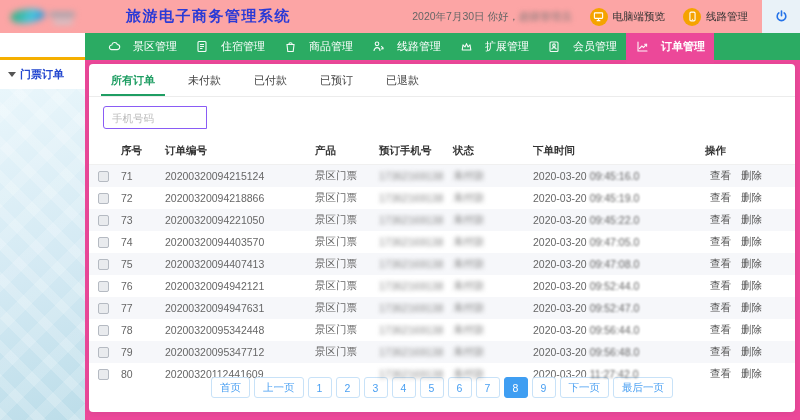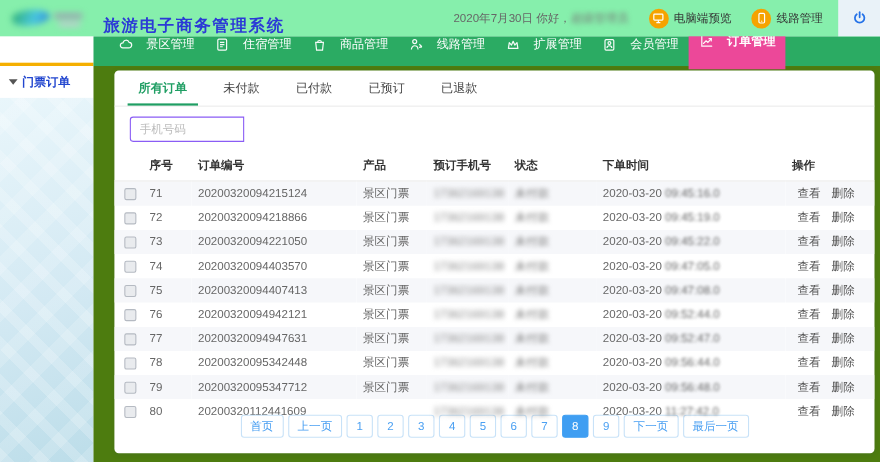--- a/index.html
+++ b/index.html
@@ -1,21 +1,21 @@
 <!DOCTYPE html>
 <html><head>
 <meta charset="utf-8">
 <style>
   * { margin:0; padding:0; box-sizing:border-box; }
   html,body { width:800px; height:420px; overflow:hidden; }
   body { font-family:"Liberation Sans","DejaVu Sans",sans-serif; background:#eef0f2; }
   .app { width:800px; height:420px; display:flex; flex-direction:column; }
 
   
-  .topbar { height:33px; background:#86efac; display:flex; align-items:flex-end; flex:0 0 33px; position:relative; z-index:5; }
+  .topbar { height:33px; background:#fca5a5; display:flex; align-items:center; flex:0 0 33px; position:relative; z-index:5;gap:32px; }
   .logo-wrap { width:88px; height:33px; display:flex; align-items:center; justify-content:center; overflow:hidden; }
   .logo-img { width:70px; height:22px; position:relative; filter:blur(3px); }
   .logo-img .b1 { position:absolute; left:2px; top:3px; width:34px; height:14px; border-radius:40% 60% 50% 50%;
                   background:linear-gradient(120deg,#2fae6e,#49c6e0 60%,#2a7fd4); transform:rotate(-8deg); }
   .logo-img .b2 { position:absolute; left:40px; top:6px; width:26px; height:5px; background:#9aa6b0; border-radius:2px; }
   .logo-img .b3 { position:absolute; left:44px; top:14px; width:20px; height:4px; background:#c2cad1; border-radius:2px; }
   .app-title { font-size:15px; font-weight:bold; color:#2b3ad6; letter-spacing:1.5px; margin-left:6px; }
   .top-right { margin-left:auto; display:flex; align-items:center; }
   .greeting { font-size:10.5px; color:#666; display:flex; align-items:center; }
   .blurname { filter:blur(2.4px); color:#777; }
@@ -36,28 +36,28 @@
     background:
       repeating-linear-gradient(45deg, rgba(255,255,255,.20) 0 9px, transparent 9px 24px),
       repeating-linear-gradient(-45deg, rgba(255,255,255,.16) 0 12px, transparent 12px 30px),
       linear-gradient(160deg,#e9f6fb 0%,#d3e9f3 55%,#bcdde9 100%);
   }
 
   .right-col { flex:1; display:flex; flex-direction:column; min-width:0; }
 
   
   .navbar { height:27px; flex:0 0 27px; background:#2bab63; display:flex; align-items:center; padding-left:13px; position:relative; z-index:4; }
-  .nav-item { display:flex; height:27px; padding:0 9px; cursor:pointer; }
+  .nav-item { display:flex; align-items:center; height:27px; padding:0 9px; cursor:pointer; }
   .nav-item .icon { width:14px; height:14px; display:flex; align-items:center; justify-content:center; margin-right:12px; opacity:.95; }
   .nav-item .lbl { font-size:11px; color:#fff; white-space:nowrap; }
   .nav-item.active { background:#ec4899; height:33px; margin-top:-3px; margin-bottom:-3px; }
   .nav-item.active .lbl { font-weight:bold; }
 
   
-  .main { flex:1; background:#4d7c0f; padding:4px 5px 8px 19px; min-height:0; }
+  .main { flex:1; background:#ec4899; padding:4px 5px 8px 4px; min-height:0; }
   .card { background:#fff; height:100%; border-radius:4px; box-shadow:0 1px 5px rgba(40,60,90,.10); display:flex; flex-direction:column; overflow:hidden; }
 
   .tabs { display:flex; padding:0 12px; border-bottom:1px solid #ececec; flex:0 0 auto; }
   .tab { padding:9px 10px 6px; font-size:11px; color:#444; margin-right:13px; cursor:pointer; border-bottom:2px solid transparent; }
   .tab.active { color:#1f9e63; font-weight:bold; border-bottom-color:#1f9e63; }
 
   .search-row { padding:9px 14px 8px; display:flex; align-items:center; flex:0 0 auto; }
   .search-input { width:104px; height:23px; border:1px solid #8a5cf5; border-radius:3px 0 0 3px; font-size:10.5px; padding:0 8px; color:#555; outline:none; }
   .search-input::placeholder { color:#bbb; }
   .search-btn { height:23px; background:#7d3ef0; border:1px solid #7d3ef0; border-radius:0 3px 3px 0; color:#fff; font-size:10.5px;

